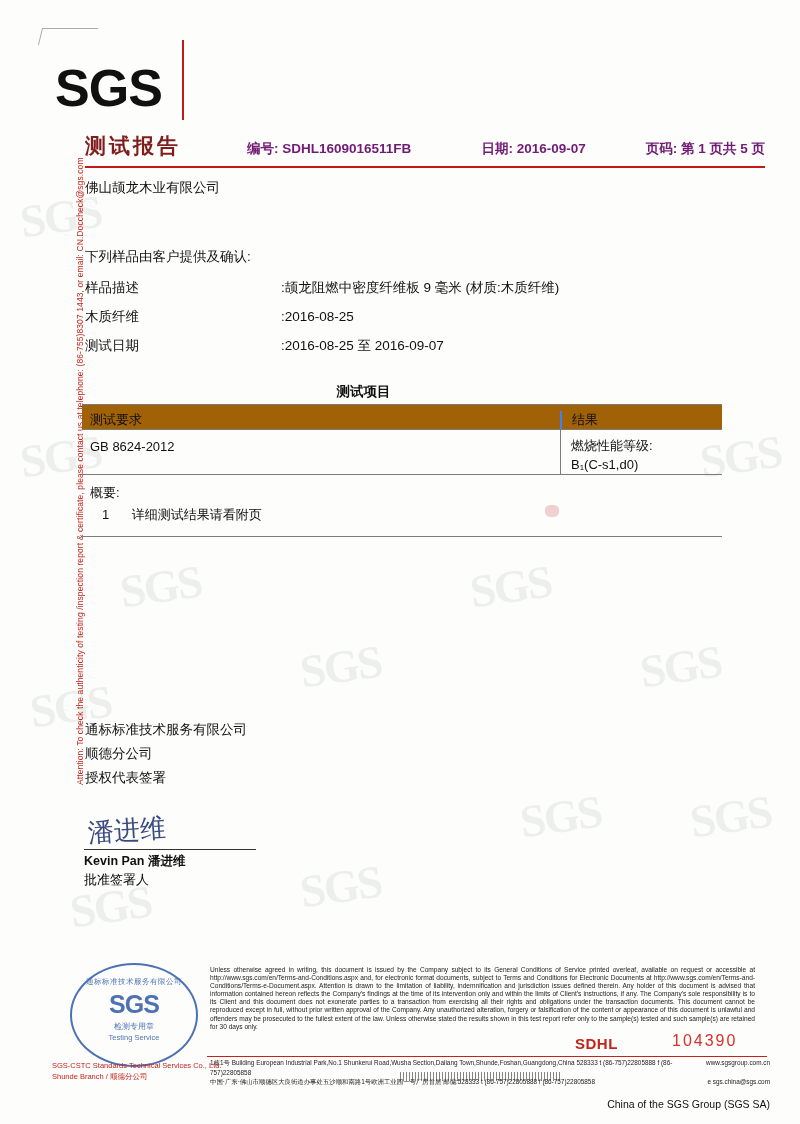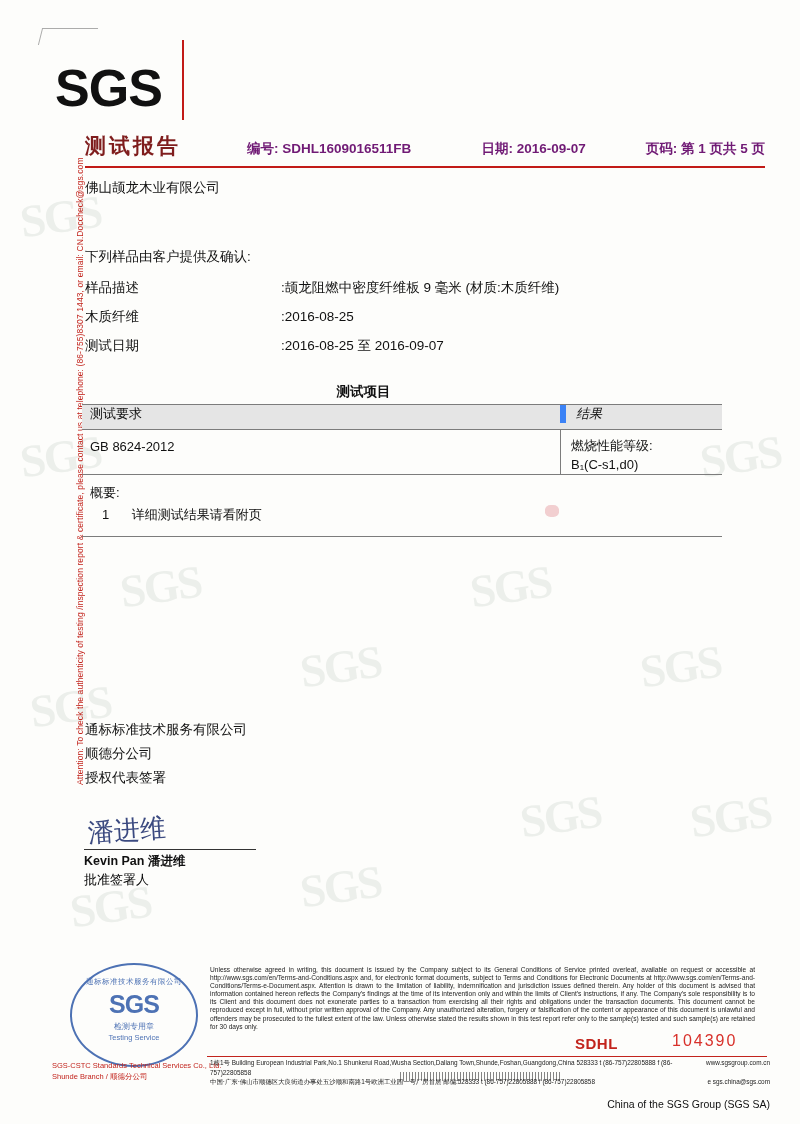--- a/index.html
+++ b/index.html
@@ -162,27 +162,27 @@
     left: 82px;
     top: 404px;
     width: 640px;
     border-top: 1px solid #7c7c7c;
     border-bottom: 1px solid #7c7c7c;
     font-size: 13px;
     color: #111;
   }
   .thead {
     display: flex;
-    background: #e5e5e5;
+    background: #a16207;
     border-bottom: 1px solid #7c7c7c;
     height: 24px;
-    align-items: flex-start;
+    align-items: flex-end;
   }
   .thead .c1 { flex: 0 0 470px; padding-left: 8px; }
-  .thead .c2 { flex: 1; padding-left: 10px; border-left: 6px solid #3b82f6; font-style: italic;}
+  .thead .c2 { flex: 1; padding-left: 10px; border-left: 2px solid #3b82f6;}
   .tbody-row {
     display: flex;
     min-height: 44px;
   }
   .tbody-row .c1 { flex: 0 0 470px; padding: 9px 0 0 8px; }
   .tbody-row .c2 {
     flex: 1;
     padding: 6px 0 0 10px;
     border-left: 1px solid #7c7c7c;
     line-height: 19px;

